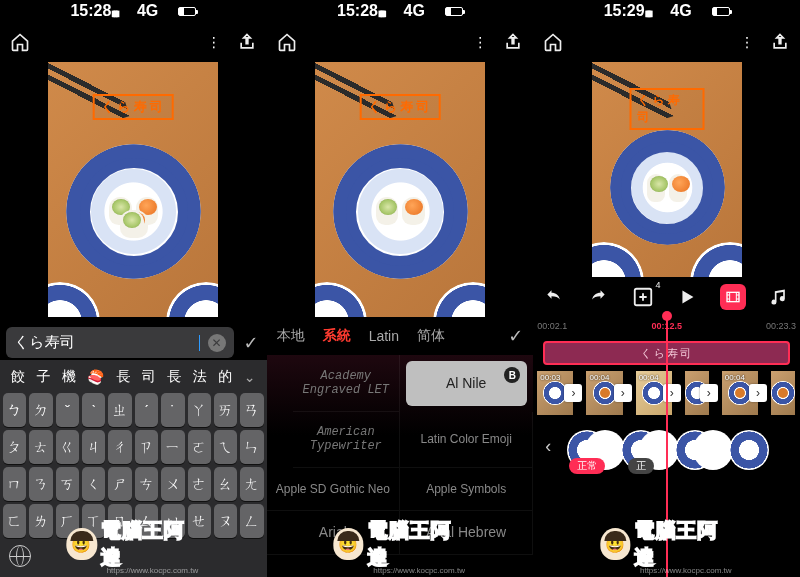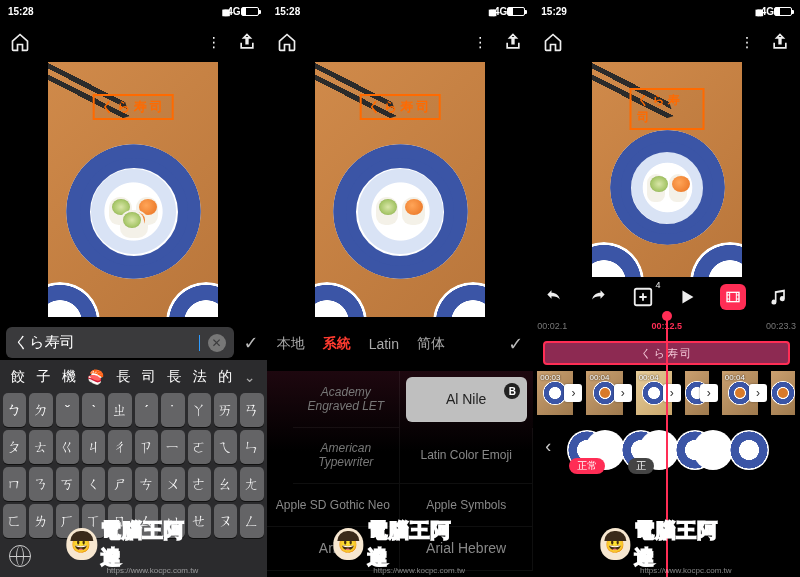--- a/index.html
+++ b/index.html
@@ -18,28 +18,28 @@
     position: relative;
     background: #000;
     overflow: hidden;
   }
   .panel + .panel { border-left: 0; }
 
   
   .statusbar {
     height: 22px;
     color: #fff;
-    font-size: 10px;
+    font-size: 16px;
     display: flex;
     align-items: center;
-    justify-content: space-between;
+    justify-content: center;
     padding: 0 8px;
     font-weight: 600;
   }
-  .statusbar .right { display: flex; gap: 0; align-items: center; }
+  .statusbar .right { display: flex; gap: 20px; align-items: center; }
   .sig::before { content: "▮▮▮▮"; letter-spacing: -3px; font-size: 8px; }
   .batt {
     width: 18px; height: 9px; border: 1px solid #fff; border-radius: 2px;
     position: relative; display: inline-block;
   }
   .batt::after {
     content: ""; position: absolute; right: -3px; top: 2px; width: 2px; height: 4px;
     background: #fff; border-radius: 0 1px 1px 0;
   }
   .batt i { display: block; height: 100%; width: 30%; background: #fff; }
@@ -162,21 +162,21 @@
   .key.num { flex: 1.3; font-size: 12px; }
   .key.emoji { flex: 1; }
   .globe-row { display: flex; padding: 4px 6px; align-items: center; }
   .globe { width: 22px; height: 22px; border: 1.5px solid #ccc; border-radius: 50%; position: relative; }
   .globe::before { content:""; position:absolute; inset:0; border-left:1.5px solid #ccc; border-right:1.5px solid #ccc; border-radius:50%; left:30%; right:30%; }
   .globe::after { content:""; position:absolute; left:0; right:0; top:50%; border-top:1.5px solid #ccc; }
 
   
   .font-tabs {
     display: flex; gap: 18px; align-items: center; justify-content: center;
-    color: #aaa; font-size: 14px; height: 54px;
+    color: #aaa; font-size: 14px; height: 38px;
     background:#000;
   }
   .font-tabs .tab.active { color: #ff3b30; font-weight: 600; }
   .font-tabs .check2 { margin-left: auto; margin-right: 10px; color: #bbb; font-size: 18px; }
   .font-tabs .tab:first-child { margin-left: 10px; }
   .font-grid {
     display: grid; grid-template-columns: 1fr 1fr;
     height: 200px;
     background: linear-gradient(to bottom, rgba(120,30,60,0.25), rgba(0,0,0,1) 40%);
   }
@@ -190,21 +190,21 @@
   }
   .font-cell.selected {
     background: #bfbfbf; color: #222; border-radius: 6px; margin: 6px;
   }
   .font-badge {
     position: absolute; top: 6px; right: 6px;
     width: 16px; height: 16px; border-radius: 50%;
     background: #222; color: #fff; font-size: 10px; font-weight: bold;
     display: flex; align-items: center; justify-content: center;
   }
-  .font-cell.serif { font-family: Liberation Sans, sans-serif; font-style: italic; color: #777; margin-left: 26px; }
+  .font-cell.serif { font-family: Liberation Mono, monospace; font-style: italic; color: #777; margin-left: 26px; }
   .font-cell.big { font-size: 14px; align-items: center; }
 
   
   .editor-toolbar {
     display: flex; gap: 14px; align-items: center; justify-content: space-around;
     height: 40px; color: #eee; padding: 0 6px;
   }
   .editor-toolbar .icon { width: 22px; height: 22px; }
   .film-active {
     background: #ff2d55; width: 26px; height: 26px; border-radius: 6px;

